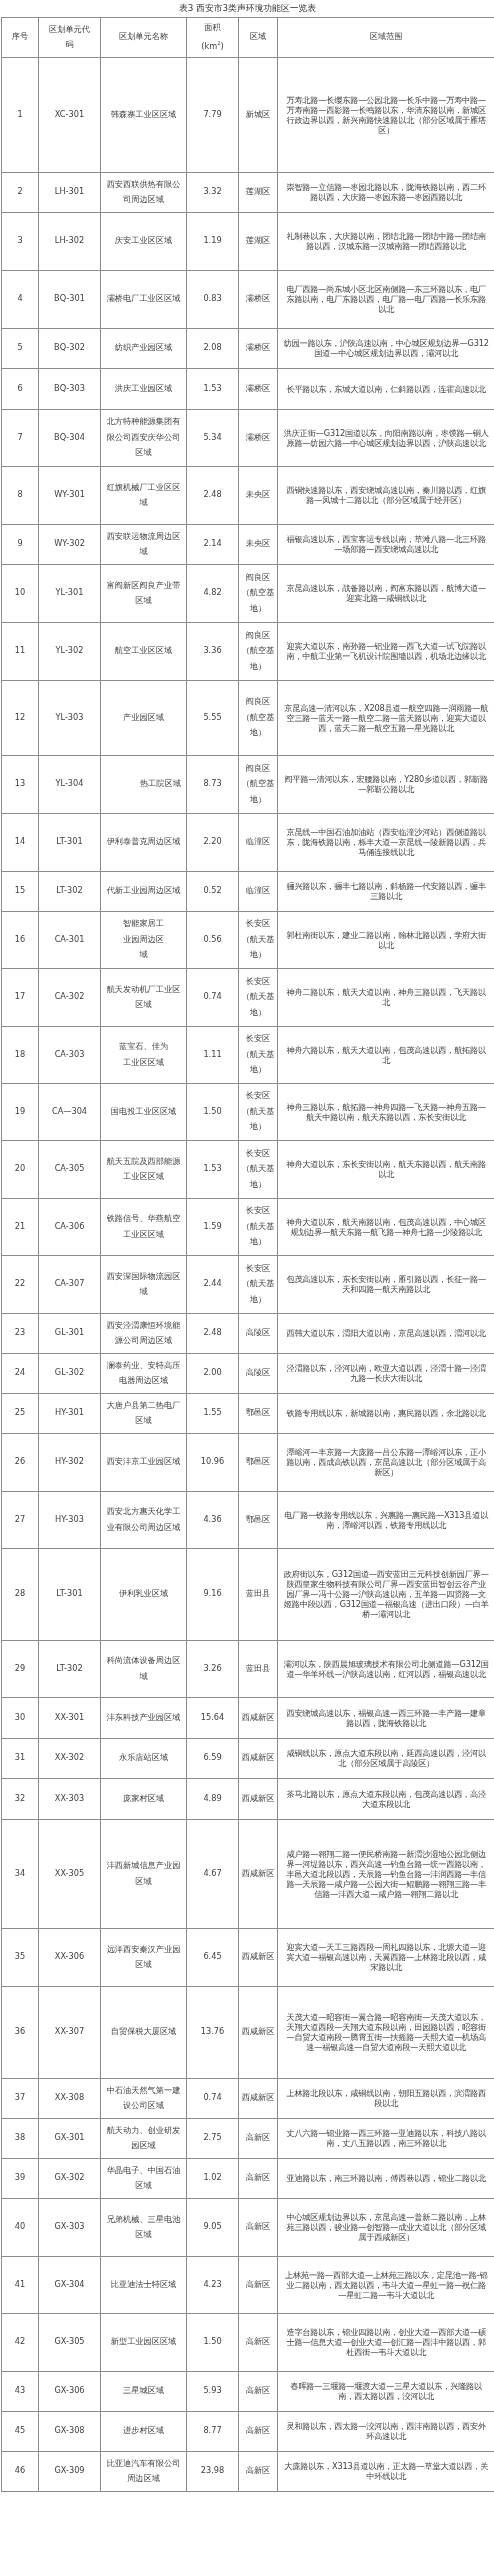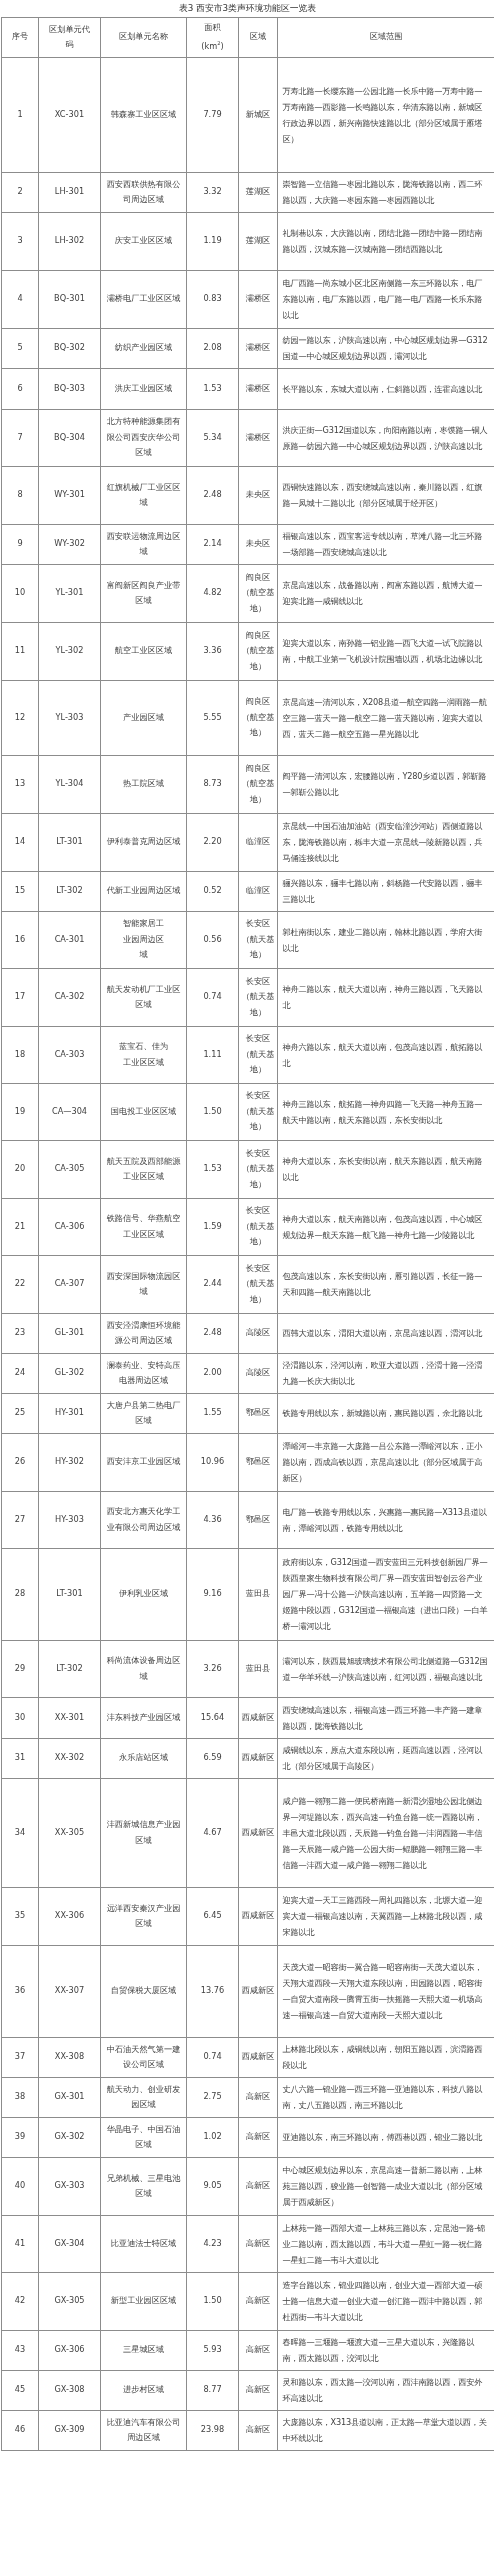--- a/index.html
+++ b/index.html
@@ -6,21 +6,21 @@
   body { width: 495px; height: 2932px; position: relative; overflow: hidden;
          font-family: "DejaVu Sans", "Liberation Sans", sans-serif; color: #3a3a3a; }
   .title { position: absolute; left: 0; top: 3.1px; width: 495px; height: 11.3px;
            text-align: center; font-size: 8.8px; line-height: 11.3px; color: #333; }
   table { position: absolute; left: 1px; top: 16.5px; width: 493px;
           border-collapse: collapse; table-layout: fixed; }
   td, th { border: 0.5px solid #8c8c8c; padding: 0; font-weight: normal;
            font-size: 8.2px; color: #404040; vertical-align: middle; }
   th { text-align: center; line-height: 15.5px; }
   td.c { text-align: center; line-height: 15.5px; padding: 0 3.1px; }
-  td.scope { text-align: left; line-height: 16px; padding: 1px 4.1px 1px 4.6px; letter-spacing: -0.2px; }
+  td.scope { text-align: center; line-height: 10px; padding: 1px 4.1px 1px 4.6px; letter-spacing: -0.2px; }
   col.c1 { width: 37px; } col.c2 { width: 62px; } col.c3 { width: 86px; }
   col.c4 { width: 52px; } col.c5 { width: 39px; } col.c6 { width: 217px; }
   sup { font-size: 5.2px; }
 </style>
 </head>
 <body>
 
 <div class="title">表3 西安市3类声环境功能区一览表</div>
 
 <table>
@@ -138,21 +138,21 @@
         <td class="c">12</td>
         <td class="c">YL-303</td>
         <td class="c" style="padding: 0px 5.2px;">产业园区域</td>
         <td class="c">5.55</td>
         <td class="c" style="padding: 0px 2.1px;">阎良区（航空基地）</td>
         <td class="scope">京昆高速—清河以东，X208县道—航空四路—润雨路—航空三路—蓝天一路—航空二路—蓝天路以南，迎宾大道以西，蓝天二路—航空五路—星光路以北</td>
       </tr>
       <tr style="height: 58px;">
         <td class="c">13</td>
         <td class="c">YL-304</td>
-        <td class="c" style="padding: 0px 5.2px;">热工院区域</td>
+        <td class="c" style="padding: 0px 5.2px; text-align: right;">热工院区域</td>
         <td class="c">8.73</td>
         <td class="c" style="padding: 0px 2.1px;">阎良区（航空基地）</td>
         <td class="scope">阎平路—清河以东，宏腰路以南，Y280乡道以西，郭靳路—郭靳公路以北</td>
       </tr>
       <tr style="height: 58px;">
         <td class="c">14</td>
         <td class="c">LT-301</td>
         <td class="c" style="padding: 0px 5.2px;">伊利泰普克周边区域</td>
         <td class="c">2.20</td>
         <td class="c" style="padding: 0px 2.1px;">临潼区</td>
@@ -287,20 +287,28 @@
         <td class="scope">西安绕城高速以东，福银高速—西三环路—丰产路—建章路以西，陇海铁路以北</td>
       </tr>
       <tr style="height: 40px;">
         <td class="c">31</td>
         <td class="c">XX-302</td>
         <td class="c" style="padding: 0px 5.2px;">永乐店站区域</td>
         <td class="c">6.59</td>
         <td class="c" style="padding: 0px 2.1px;">西咸新区</td>
         <td class="scope">咸铜线以东，原点大道东段以南，延西高速以西，泾河以北（部分区域属于高陵区）</td>
       </tr>
+      <tr style="height: 41px;">
+        <td class="c">32</td>
+        <td class="c">XX-303</td>
+        <td class="c" style="padding: 0px 5.2px;">庞家村区域</td>
+        <td class="c">4.89</td>
+        <td class="c" style="padding: 0px 2.1px;">西咸新区</td>
+        <td class="scope">茶马北路以东，原点大道东段以南，包茂高速以西，高泾大道东段以北</td>
+      </tr>
       <tr style="height: 109px;">
         <td class="c">34</td>
         <td class="c">XX-305</td>
         <td class="c" style="padding: 0px 5.2px;">沣西新城信息产业园区域</td>
         <td class="c">4.67</td>
         <td class="c" style="padding: 0px 2.1px;">西咸新区</td>
         <td class="scope">咸户路—翱翔二路—便民桥南路—新渭沙湿地公园北侧边界—河堤路以东，西兴高速—钓鱼台路—统一西路以南，丰邑大道北段以西，天辰路—钓鱼台路—沣润西路—丰信路—天辰路—咸户路—公园大街—鲲鹏路—翱翔三路—丰信路—沣西大道—咸户路—翱翔二路以北</td>
       </tr>
       <tr style="height: 58px;">
         <td class="c">35</td>

